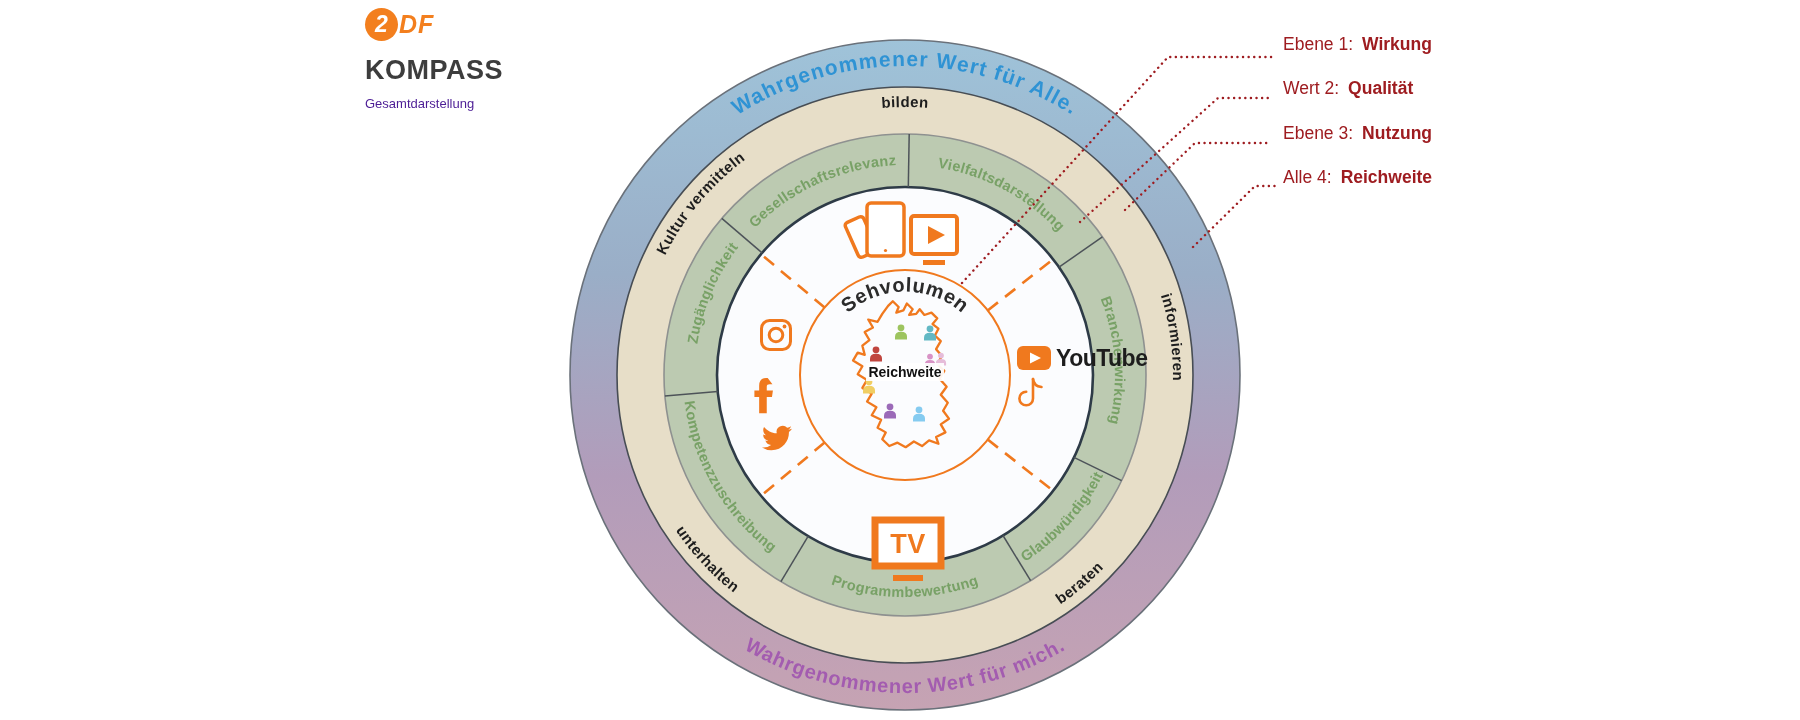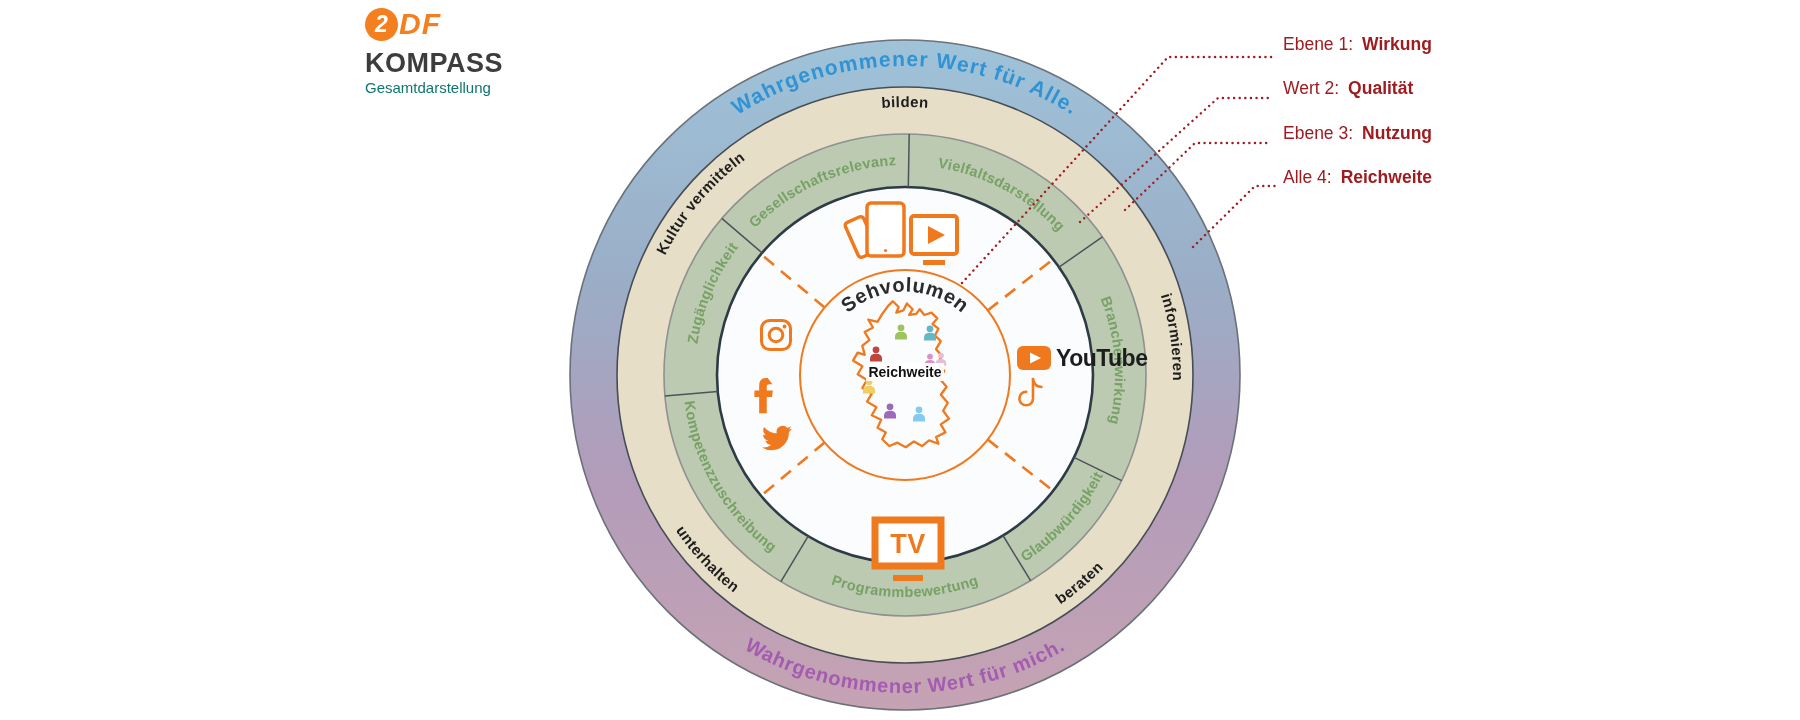--- a/index.html
+++ b/index.html
@@ -6,23 +6,23 @@
   .stage{position:relative;width:1800px;height:720px;background:#ffffff;overflow:hidden;
          font-family:"Liberation Sans", sans-serif;}
   .stage > svg{position:absolute;left:0;top:0;}
 
   
   .brand{position:absolute;left:365px;top:6px;width:220px;}
   .brand-row{display:flex;align-items:center;height:36px;}
   .zdf-disc{width:33px;height:33px;border-radius:50%;background:#f37f1e;color:#ffffff;
             display:flex;align-items:center;justify-content:center;
             font-size:23px;font-weight:800;font-style:italic;line-height:1;}
-  .zdf-letters{color:#f37f1e;font-size:30px;font-weight:800;font-style:italic;margin-left:1px;letter-spacing:1px;}
-  .brand-title{font-size:27px;font-weight:700;color:#3d3d3d;letter-spacing:0.5px;margin-top:8px;line-height:1;}
-  .brand-subtitle{font-size:15px;color:#0f766e;margin-top:3px;line-height:1;}
+  .zdf-letters{color:#f37f1e;font-size:25px;font-weight:800;font-style:italic;margin-left:1px;letter-spacing:1px;}
+  .brand-title{font-size:27px;font-weight:700;color:#3d3d3d;letter-spacing:0.5px;margin-top:15px;line-height:1;}
+  .brand-subtitle{font-size:13px;color:#4c1d95;margin-top:13px;line-height:1;}
 
   
   .legend{position:absolute;left:1283px;top:33px;}
   .legend-row{display:flex;gap:9px;height:22px;align-items:center;margin-bottom:22.5px;
               font-size:17.5px;color:#9e1c20;white-space:nowrap;}
   .legend-row b{font-weight:700;}
 
   
   .t-outer-top{font-size:21px;font-weight:700;fill:#2f93d4;letter-spacing:1.2px;}
   .t-outer-bottom{font-size:20px;font-weight:700;fill:#a35cb0;letter-spacing:0.8px;}

